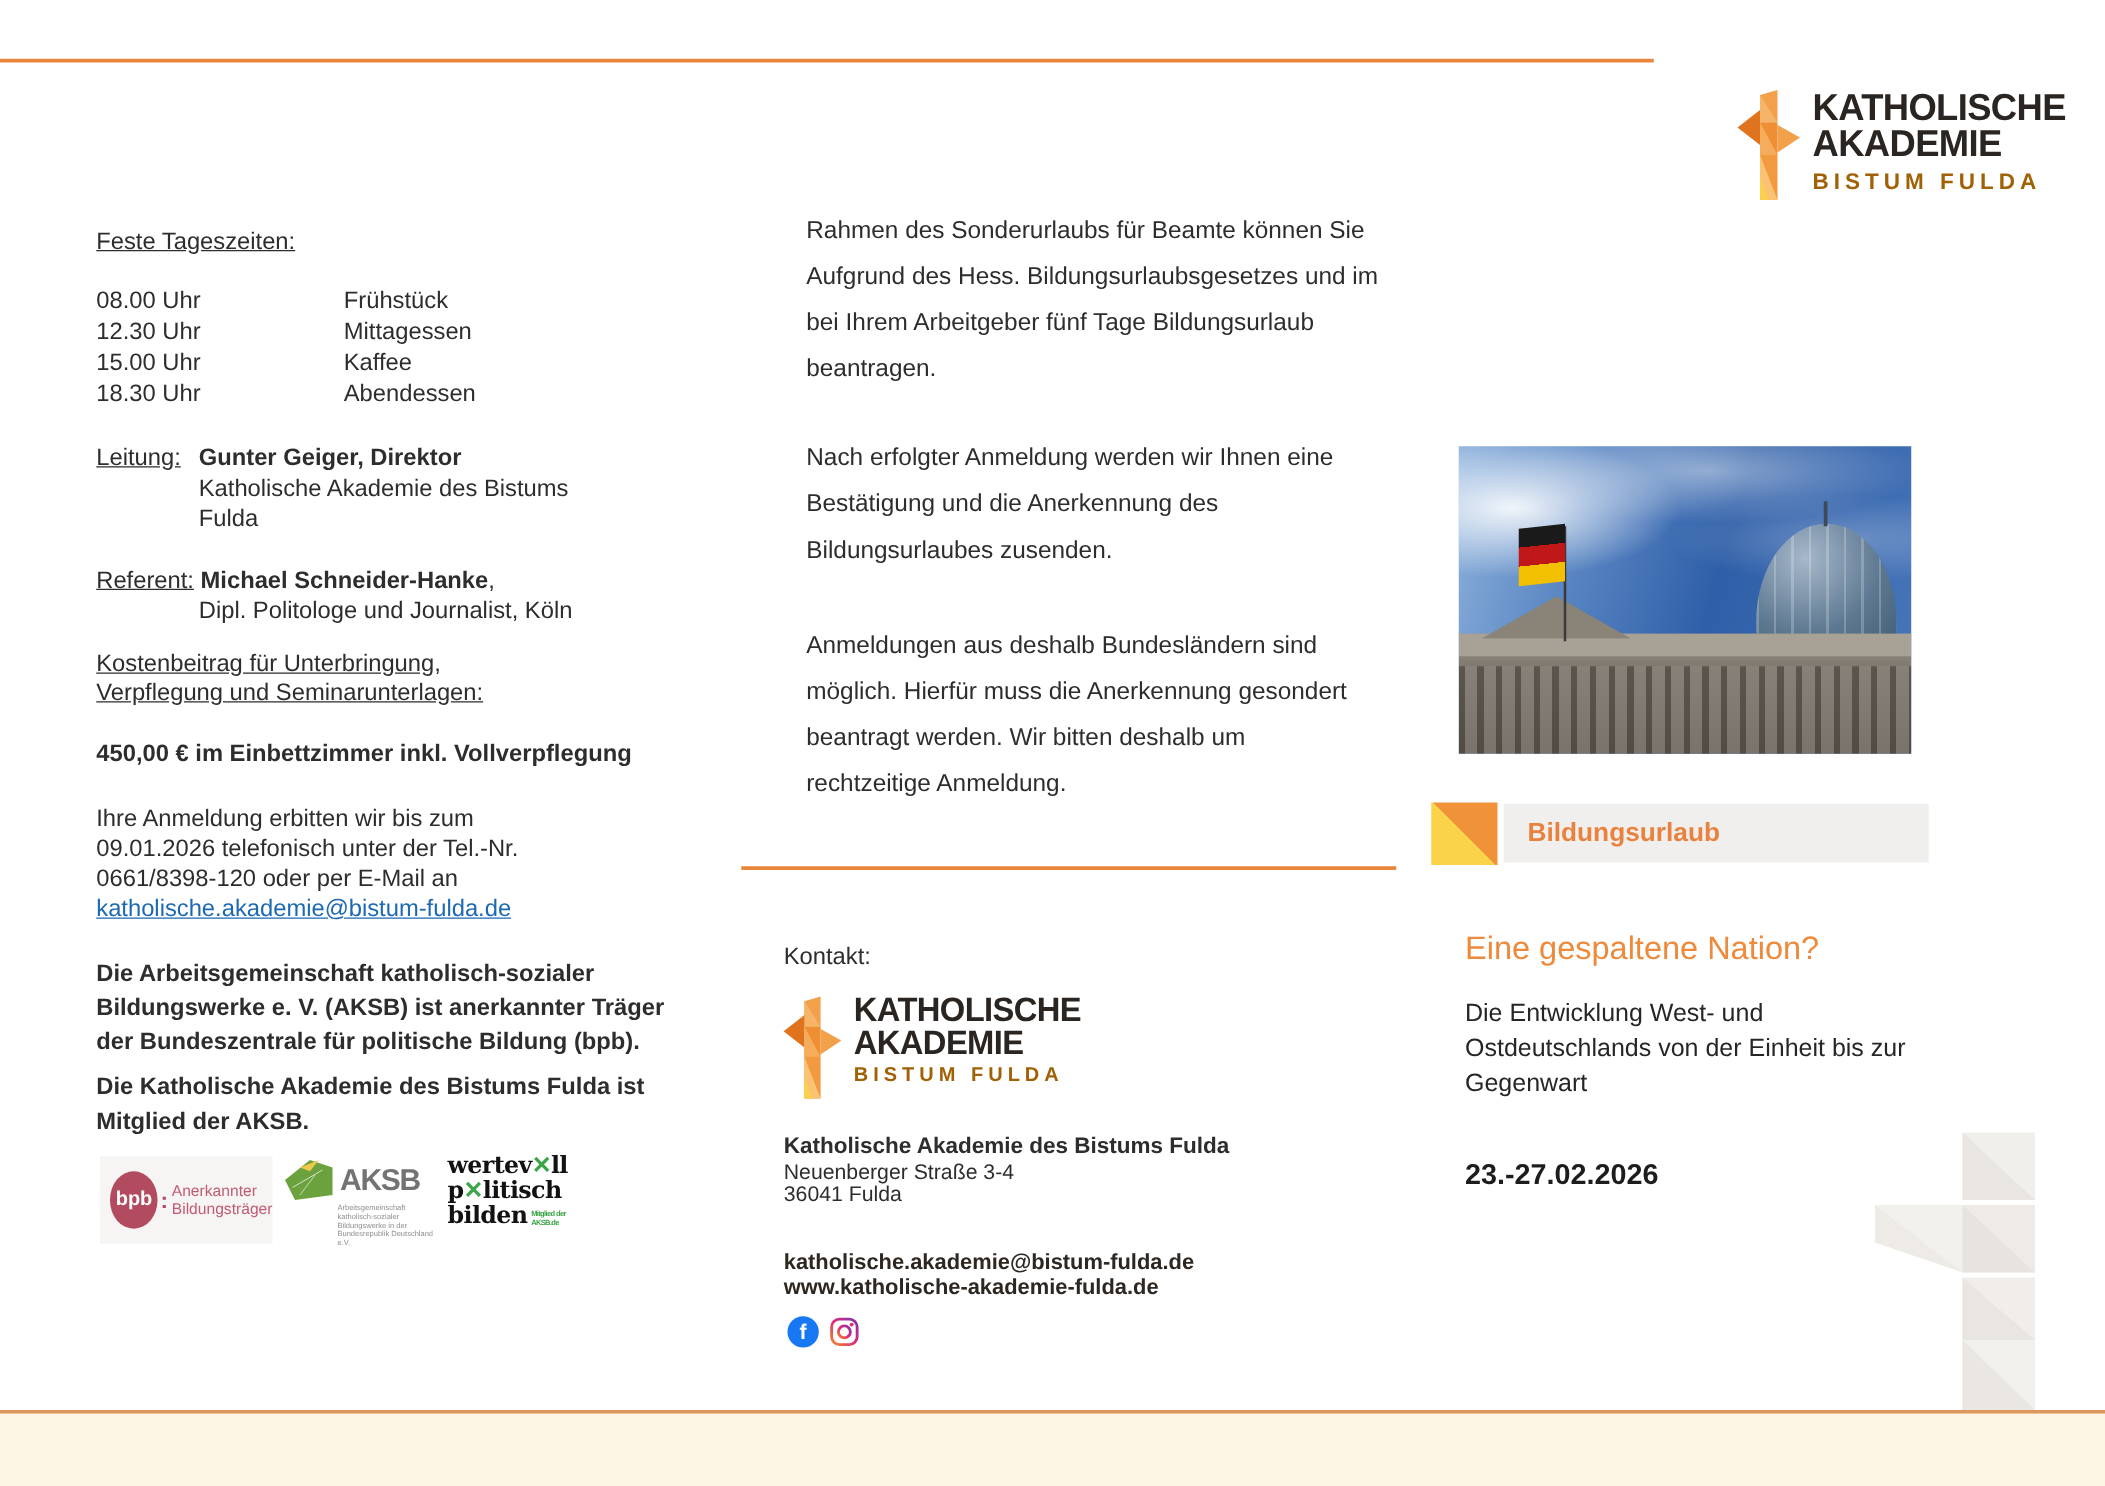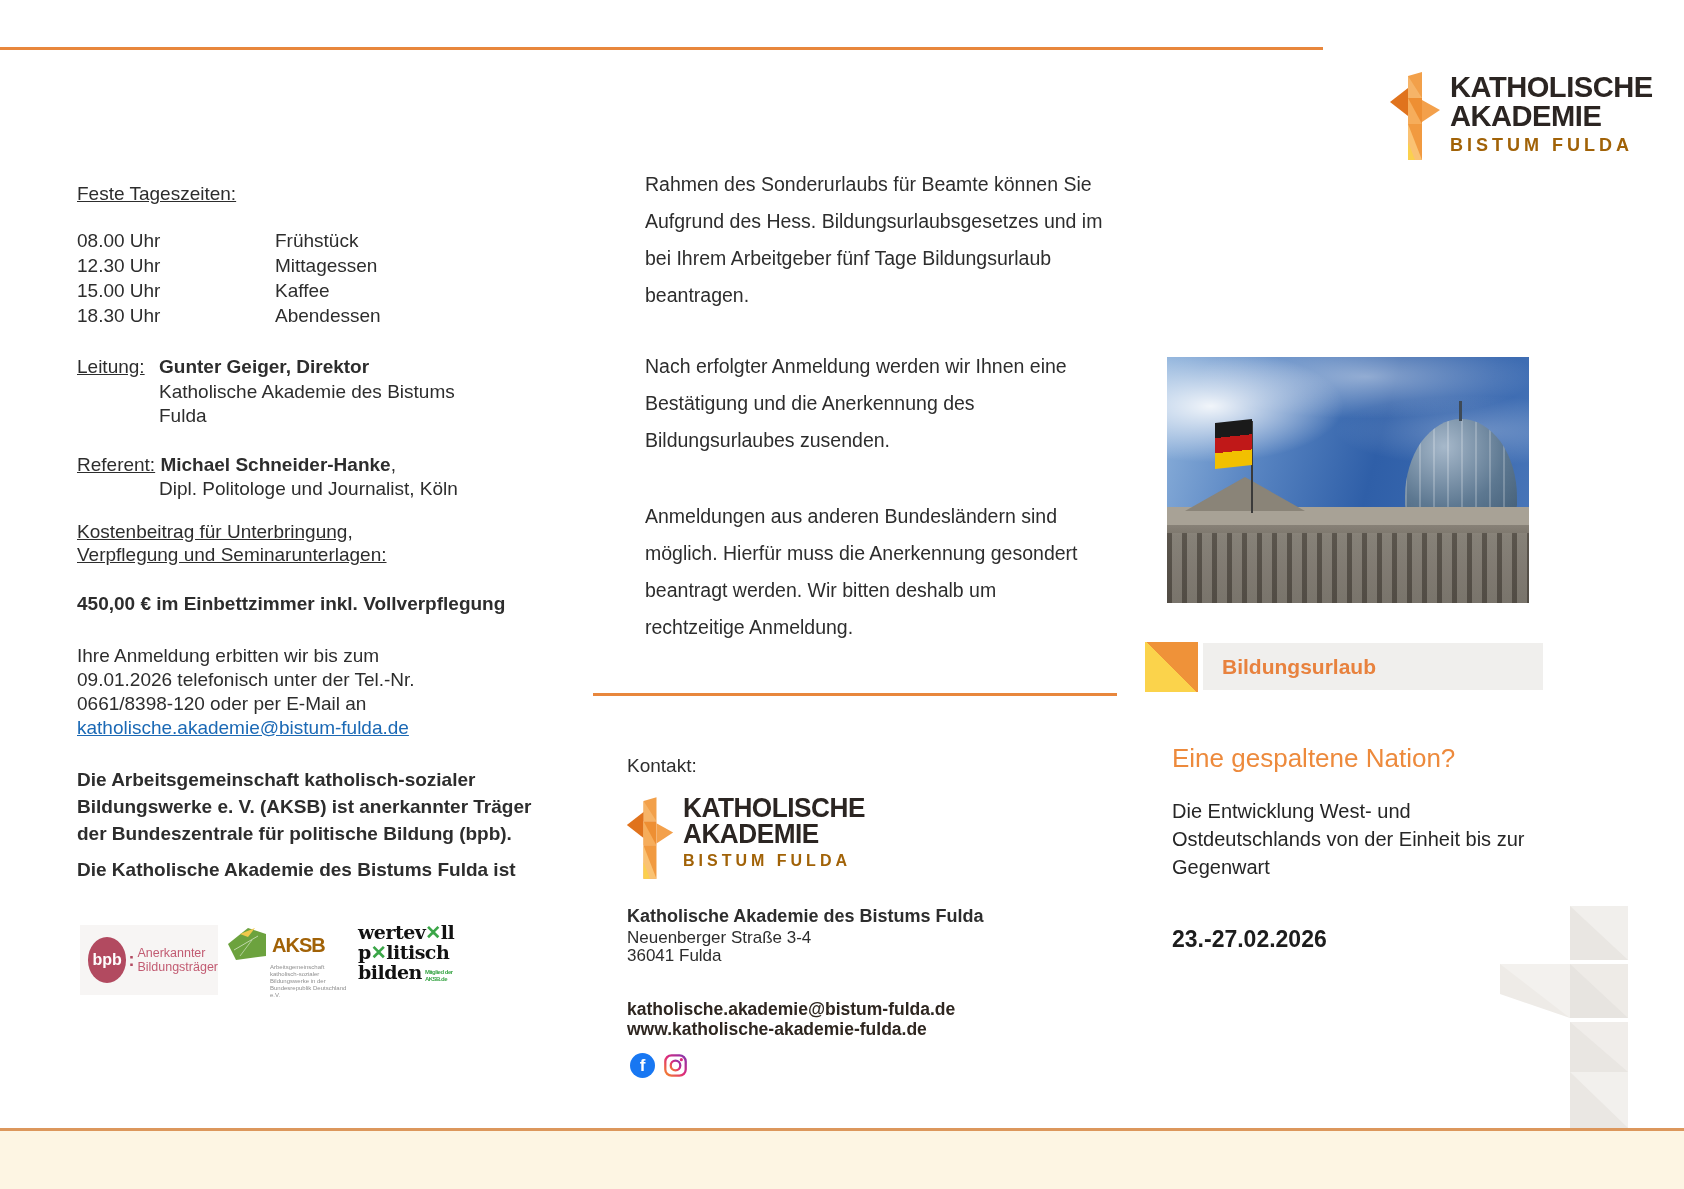--- a/index.html
+++ b/index.html
@@ -64,21 +64,21 @@
   .footer-line{position:absolute;left:0;top:1128px;width:1684px;height:3px;background:#DC975C}
   .footer-band{position:absolute;left:0;top:1131px;width:1684px;height:58px;background:#FDF5E3}
   
   .bpb{position:absolute;left:80px;top:925px;width:138px;height:70px;background:#F7F5F4;display:flex;align-items:center}
   .bpb-circle{width:46px;height:46px;border-radius:50%;background:#B24A60;color:#fff;font-weight:bold;
       font-size:16px;display:flex;align-items:center;justify-content:center;margin-left:8px}
   .bpb-colon{color:#B24A60;font-weight:bold;font-size:18px;margin:0 3px 0 2px}
   .bpb-text{color:#C25B72;font-size:12.5px;line-height:14px}
   .aksb{position:absolute;left:228px;top:928px;width:122px;height:66px}
   .aksb-row{display:flex;align-items:center}
-  .aksb-word{font-weight:bold;font-size:20px;letter-spacing:-1px;color:#a16207;margin-left:4px}
+  .aksb-word{font-weight:bold;font-size:24px;letter-spacing:-1px;color:#737373;margin-left:4px}
   .aksb-small{font-size:6px;color:#8f8f8f;line-height:7px;margin:2px 0 0 42px;width:78px}
   .wert{position:absolute;left:358px;top:922px;font-family:"DejaVu Serif",serif;font-weight:bold;
         font-size:19px;line-height:20px;color:#121212;letter-spacing:-.5px}
   .wcross{color:#3BA648;font-weight:bold}
   .wmember{display:inline-block;vertical-align:bottom;font-family:"Liberation Sans",sans-serif;
         font-weight:bold;color:#3BA648;font-size:6px;line-height:6.5px;margin-left:3px;width:34px}
   
   .fb{position:absolute;left:630px;top:1053px;width:25px;height:25px;border-radius:50%;background:#1877F2;
       color:#fff;font-weight:bold;font-size:17px;display:flex;align-items:center;justify-content:center}
   .ig{position:absolute;left:663px;top:1053px;width:25px;height:25px}
@@ -141,20 +141,21 @@
   <div class="leftline" style="left:77px;top:693px">0661/8398-120 oder per E-Mail an</div>
   <a class="leftline link" href="#" style="left:77px;top:717px">katholische.akademie@bistum-fulda.de</a>
 
   <div class="leftpar" style="left:77px;top:766px">
     <div>Die Arbeitsgemeinschaft katholisch-sozialer</div>
     <div>Bildungswerke e. V. (AKSB) ist anerkannter Träger</div>
     <div>der Bundeszentrale für politische Bildung (bpb).</div>
   </div>
   <div class="leftpar" style="left:77px;top:856px;line-height:28px">
     <div>Die Katholische Akademie des Bistums Fulda ist</div>
+    <div>Mitglied der AKSB.</div>
   </div>
 
   <div class="bpb">
     <div class="bpb-circle">bpb</div>
     <div class="bpb-colon">:</div>
     <div class="bpb-text">
       <div>Anerkannter</div>
       <div>Bildungsträger</div>
     </div>
   </div>
@@ -183,21 +184,21 @@
     <div>Aufgrund des Hess. Bildungsurlaubsgesetzes und im</div>
     <div>bei Ihrem Arbeitgeber fünf Tage Bildungsurlaub</div>
     <div>beantragen.</div>
   </div>
   <div class="midpar" style="left:645px;top:348px">
     <div>Nach erfolgter Anmeldung werden wir Ihnen eine</div>
     <div>Bestätigung und die Anerkennung des</div>
     <div>Bildungsurlaubes zusenden.</div>
   </div>
   <div class="midpar" style="left:645px;top:498px">
-    <div>Anmeldungen aus anderen Bundesländern sind</div>
+    <div>Anmeldungen aus deshalb Bundesländern sind</div>
     <div>möglich. Hierfür muss die Anerkennung gesondert</div>
     <div>beantragt werden. Wir bitten deshalb um</div>
     <div>rechtzeitige Anmeldung.</div>
   </div>
 
   <div class="abs rule" style="left:593px;top:693px;width:524px"></div>
 
   <div class="abs" style="left:627px;top:755px;font-size:19px">Kontakt:</div>
 
   <div class="brand mid" style="left:625px;top:795px">

